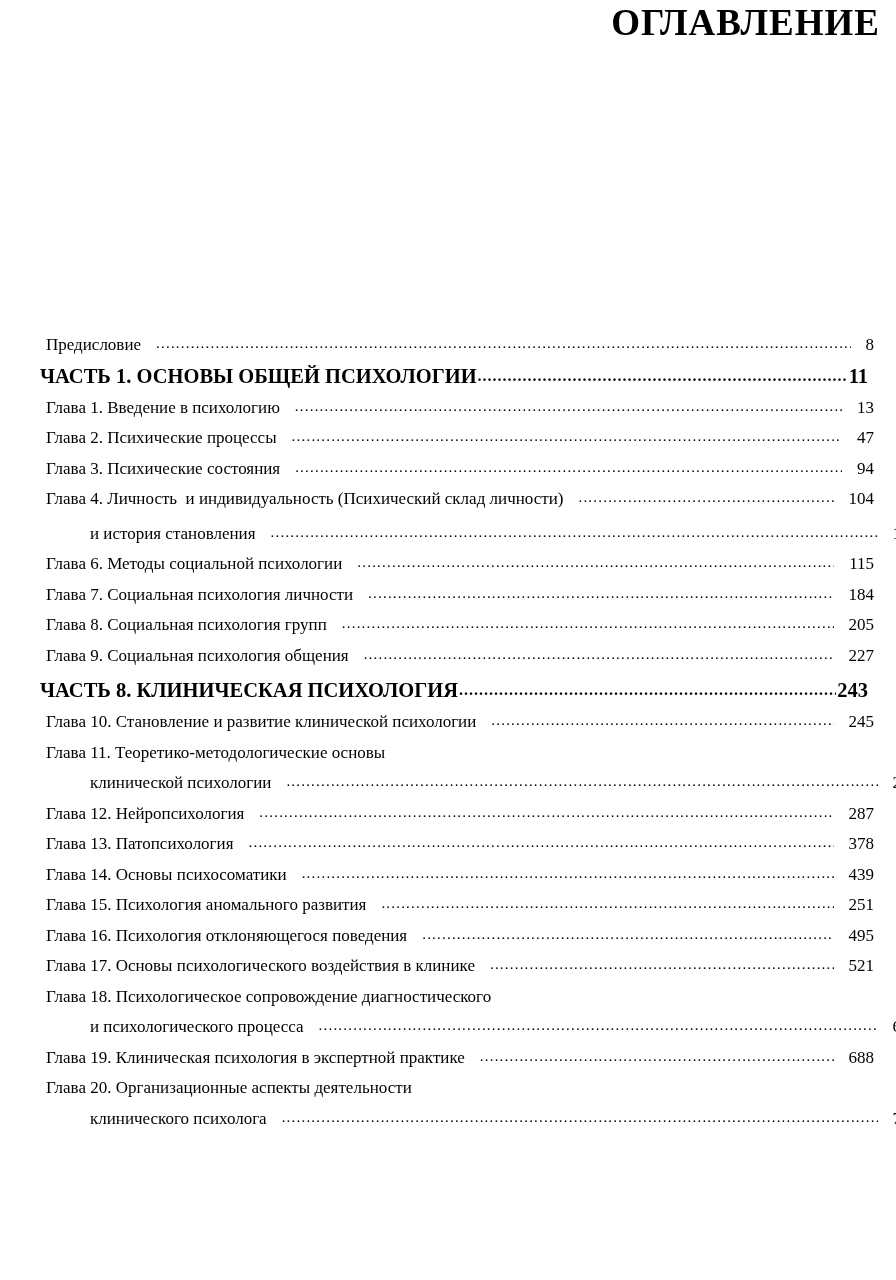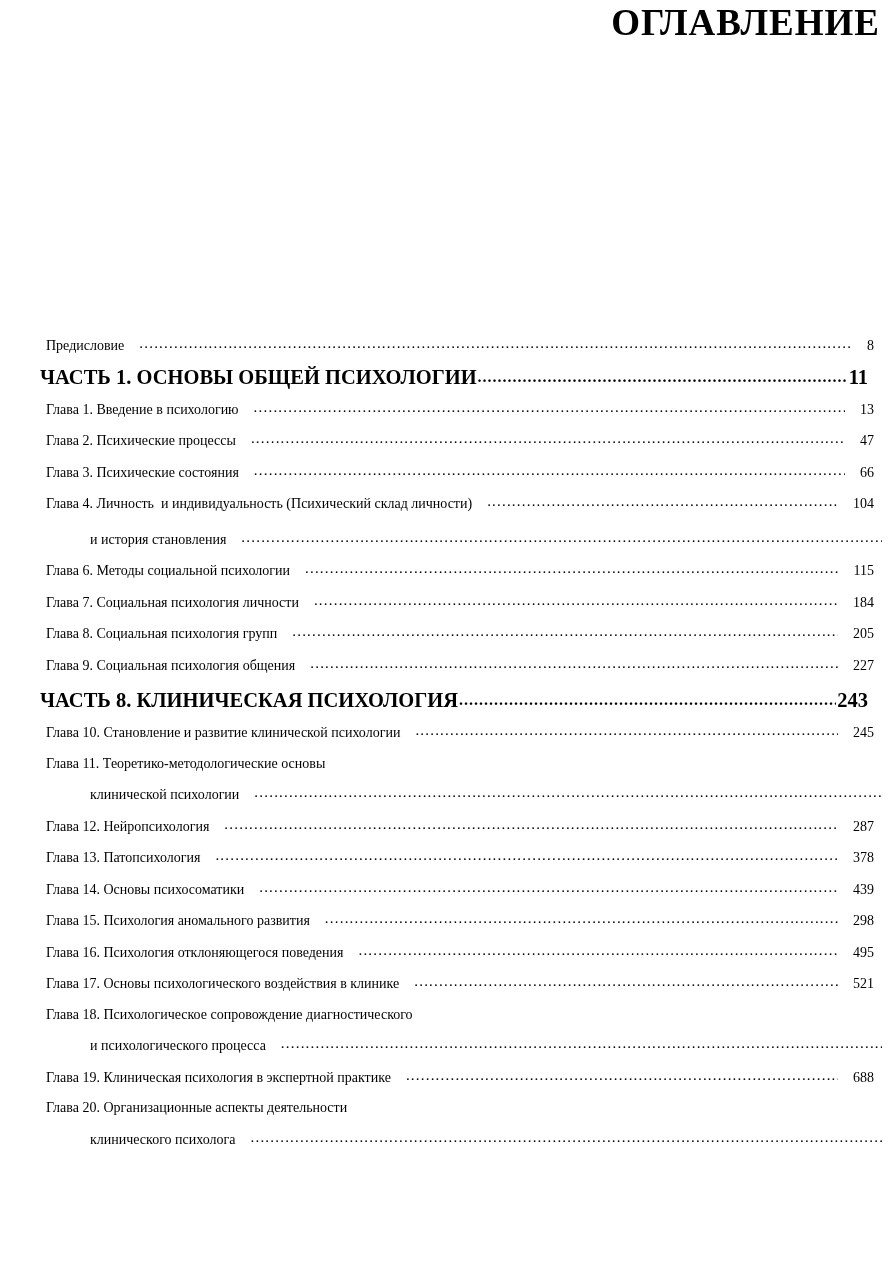--- a/index.html
+++ b/index.html
@@ -59,21 +59,21 @@
     content: "................................................................................................................................................................";
     letter-spacing: 1.2px;
     font-size: 15px;
   }
   .entry .page-num {
     flex: 0 0 auto;
     text-align: right;
     white-space: pre;
   }
   .level-1 {
-    font-size: 14px;
+    font-size: 17px;
     line-height: 30.5px;
     padding-left: 6px;
     gap: 14px;
   }
   
   .part {
     font-size: 20.5px;
     font-weight: bold;
     line-height: 30px;
     padding-left: 0px;
@@ -118,21 +118,21 @@
 
     <div class="entry level-1">
       <span class="label">Глава 2. Психические процессы</span>
       <span class="leader"></span>
       <span class="page-num">47</span>
     </div>
 
     <div class="entry level-1">
       <span class="label">Глава 3. Психические состояния</span>
       <span class="leader"></span>
-      <span class="page-num">66</span>
+      <span class="page-num">94</span>
     </div>
 
     <div class="entry level-1">
       <span class="label">Глава 4. Личность  и индивидуальность (Психический склад личности)</span>
       <span class="leader"></span>
       <span class="page-num">104</span>
     </div>
 
     <div class="spacer-sm"></div>
 
@@ -206,21 +206,21 @@
 
     <div class="entry level-1">
       <span class="label">Глава 14. Основы психосоматики</span>
       <span class="leader"></span>
       <span class="page-num">439</span>
     </div>
 
     <div class="entry level-1">
       <span class="label">Глава 15. Психология аномального развития</span>
       <span class="leader"></span>
-      <span class="page-num">298</span>
+      <span class="page-num">251</span>
     </div>
 
     <div class="entry level-1">
       <span class="label">Глава 16. Психология отклоняющегося поведения</span>
       <span class="leader"></span>
       <span class="page-num">495</span>
     </div>
 
     <div class="entry level-1">
       <span class="label">Глава 17. Основы психологического воздействия в клинике</span>

